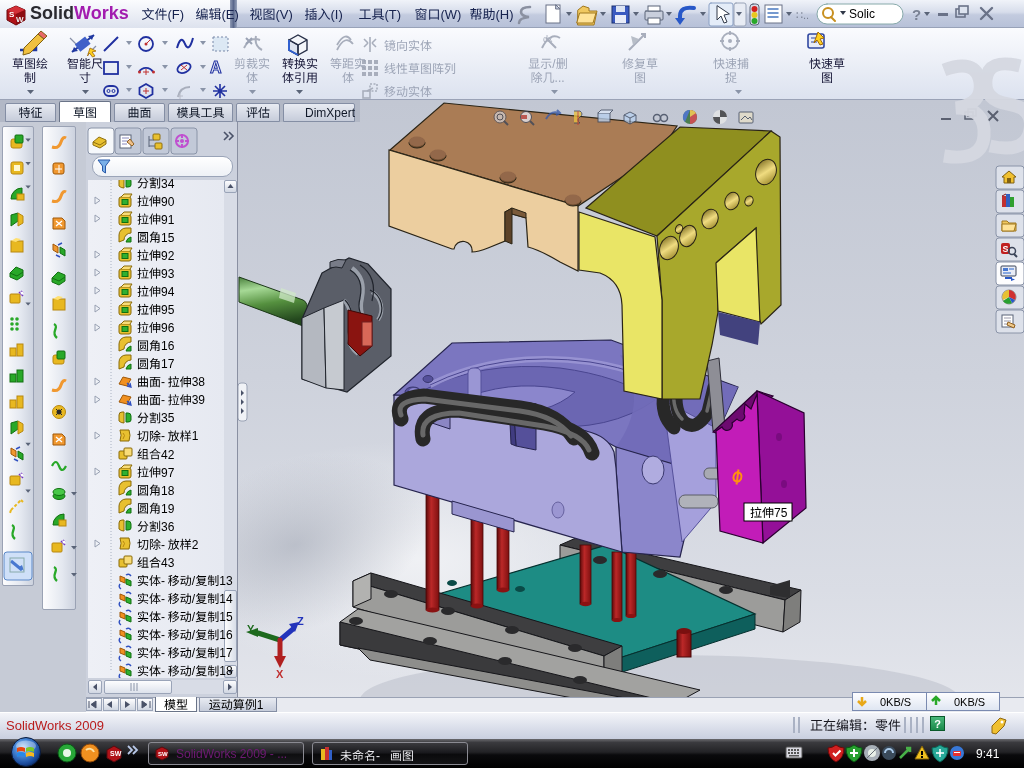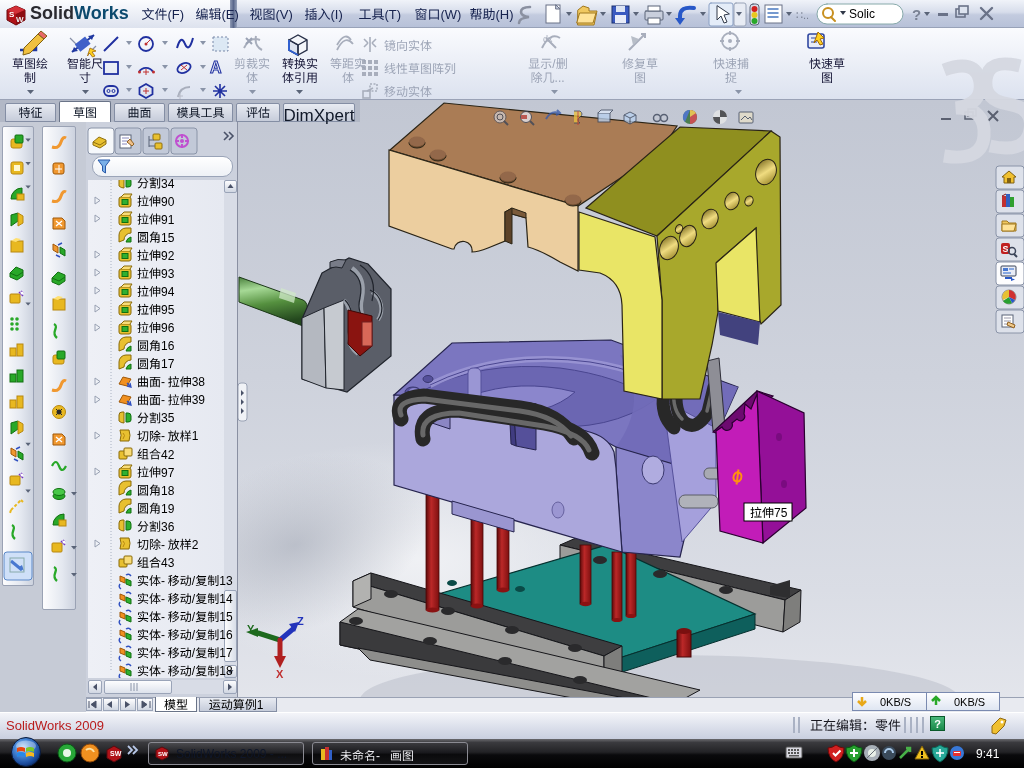--- a/index.html
+++ b/index.html
@@ -9,21 +9,21 @@
 <div class="abs" style="left:0;top:0;width:1024px;height:28px;background:linear-gradient(180deg,#f0f3f9 0%,#d7ddeb 45%,#c3cbdf 55%,#b7c1d8 100%);border-bottom:1px solid #98a2b8"></div>
     <div class="abs" style="left:0;top:0;width:230px;height:28px;background:linear-gradient(180deg,#fbfcfe,#dde2ee)"></div>
     <div class="abs" style="left:230px;top:0;width:7px;height:28px;background:linear-gradient(90deg,#8e9ab4,#5a688c,#9aa6be)"></div>
     <svg class="abs" style="left:4px;top:4px" width="24" height="22">
 <polygon points="3,6 12,2 21,6 21,16 12,21 3,16" fill="#b01218" stroke="#6a0a0e"></polygon>
 <polygon points="3,6 12,2 21,6 12,10" fill="#d33038"></polygon>
 <polygon points="12,10 21,6 21,16 12,21" fill="#8c0d12"></polygon>
 <text x="5" y="13" font-size="8" font-weight="bold" fill="#fff">S</text>
 <text x="12" y="18" font-size="8" font-weight="bold" fill="#eee">W</text>
 </svg>
-    <div class="abs" style="left:30px;top:3px;font-size:18px;font-weight:bold;color:#2a2a30">Solid<span style="color:#0c4a6e">Works</span></div>
+    <div class="abs" style="left:30px;top:3px;font-size:18px;font-weight:bold;color:#2a2a30">Solid<span style="color:#a21caf">Works</span></div>
     <svg class="abs" style="left:512px;top:0" width="512" height="28" viewBox="512 0 512 28">
       <g stroke-linecap="round">
         <path d="M530 7 q-9 0 -9 5 q0 4 8 5 q-10 1 -10 6" stroke="#8a90a0" stroke-width="2.6" fill="none"></path>
         <rect x="546" y="5" width="14" height="18" fill="#fff" stroke="#6a7288"></rect>
         <path d="M556 5 l4 4 h-4 z" fill="#c8d0e0" stroke="#6a7288"></path>
         <path d="M566 12 l3 4 3-4 z" fill="#5a6478"></path>
         <path d="M578 10 l5 -4 6 2 v3 l8 0 -3 14 -16 0 z" fill="#f0c860" stroke="#a07820"></path>
         <path d="M580 13 h16 l-3 10 h-16 z" fill="#ffe398" stroke="#a07820"></path>
         <path d="M600 12 l3 4 3-4 z" fill="#5a6478"></path>
         <rect x="612" y="6" width="17" height="17" fill="#3a5ac0" stroke="#1a3070"></rect>
@@ -843,21 +843,21 @@
     </svg>
     <svg class="abs" style="left:920px;top:40px" width="104" height="135" viewBox="0 0 104 135">
 <g fill="none" stroke="#d5d8e1" stroke-width="13" opacity="0.95">
 <path d="M24 30 q32 -12 36 12 q3 22 -24 26 q30 0 28 28 q-2 26 -40 20"></path>
 <path d="M100 26 q-32 -8 -34 14 q-2 20 22 24 q26 4 22 26 q-4 24 -40 16"></path>
 </g>
     </svg>
     <div class="abs" style="left:238px;top:100px;width:122px;height:22px;background:#b2b8c6"></div>
     <div class="abs" style="left:236px;top:103px;width:44px;height:19px;background:linear-gradient(180deg,#e8ebf2,#c6ccda);border:1px solid #848ea4;border-radius:2px 2px 0 0"></div>
     <div class="abs" style="left:283px;top:103px;width:72px;height:19px;background:linear-gradient(180deg,#e8ebf2,#c6ccda);border:1px solid #848ea4;border-radius:2px 2px 0 0"></div>
-    <div class="abs" style="left:283px;top:106px;width:72px;text-align:center;font-size:17px;color:#101828">DimXpert</div>
+    <div class="abs" style="left:283px;top:106px;width:72px;text-align:right;font-size:12px;color:#101828">DimXpert</div>
     <div class="abs" style="left:0;top:697px;width:1024px;height:15px;background:#e8eaf0;border-top:1px solid #9aa2b4"></div>
     <div class="abs" style="left:0;top:697px;width:86px;height:15px;background:#c6cbd6"></div>
     <div class="abs" style="left:86px;top:698px;width:16px;height:13px;background:linear-gradient(180deg,#fdfdfe,#d0d6e2);border:1px solid #9aa4b8"></div>
     <div class="abs" style="left:103px;top:698px;width:16px;height:13px;background:linear-gradient(180deg,#fdfdfe,#d0d6e2);border:1px solid #9aa4b8"></div>
     <div class="abs" style="left:120px;top:698px;width:16px;height:13px;background:linear-gradient(180deg,#fdfdfe,#d0d6e2);border:1px solid #9aa4b8"></div>
     <div class="abs" style="left:137px;top:698px;width:16px;height:13px;background:linear-gradient(180deg,#fdfdfe,#d0d6e2);border:1px solid #9aa4b8"></div>
     <svg class="abs" style="left:86px;top:698px" width="70" height="13" viewBox="0 0 70 13">
 <g fill="#4a5268">
         <path d="M3 3 v7 M10 3 l-5 3.5 5 3.5 z" stroke="#4a5268"></path>
         <path d="M26 3 l-5 3.5 5 3.5 z"></path>
@@ -917,21 +917,21 @@
         <text x="6" y="12" font-size="7" fill="#fff" font-weight="bold">SW</text>
       </g>
 <path d="M72 4 l4 4 -4 4 M77 4 l4 4 -4 4" stroke="#b8c8e8" stroke-width="1.8" fill="none"></path>
 </svg>
     <div class="abs" style="left:148px;top:742px;width:156px;height:23px;background:linear-gradient(180deg,#4a4a4e,#222226 45%,#0e0e10 55%,#1a1a1e);border:1px solid #8a8a92;border-radius:3px"></div>
     <div class="abs" style="left:312px;top:742px;width:156px;height:23px;background:linear-gradient(180deg,#3a3a3e,#1a1a1e 45%,#0a0a0c 55%,#141416);border:1px solid #8a8a92;border-radius:3px"></div>
     <svg class="abs" style="left:154px;top:745px" width="17" height="17">
       <polygon points="2,5 8,2 14,5 14,12 8,15 2,12" fill="#b01218" stroke="#5a0a0e"></polygon>
       <text x="4" y="11" font-size="6" fill="#fff" font-weight="bold">SW</text>
     </svg>
-    <div class="abs" style="left:176px;top:747px;font-size:12px;color:#0f172a">SolidWorks 2009 - ...</div>
+    <div class="abs" style="left:176px;top:747px;font-size:12px;color:#701a75">SolidWorks 2009 - ...</div>
     <svg class="abs" style="left:318px;top:745px" width="17" height="17">
       <rect x="3" y="4" width="4" height="11" fill="#e8b820"></rect>
       <rect x="7" y="2" width="4" height="13" fill="#c83030"></rect>
       <rect x="11" y="5" width="3" height="10" fill="#3060c8"></rect>
     </svg>
     <svg class="abs" style="left:780px;top:742px" width="244" height="24" viewBox="0 0 244 24">
 <g transform="translate(6 5)">
         <rect x="0" y="0" width="16" height="11" rx="1" fill="#d8d8e0" stroke="#555"></rect>
         <g fill="#555">
           <rect x="2" y="2" width="2" height="2"></rect>

